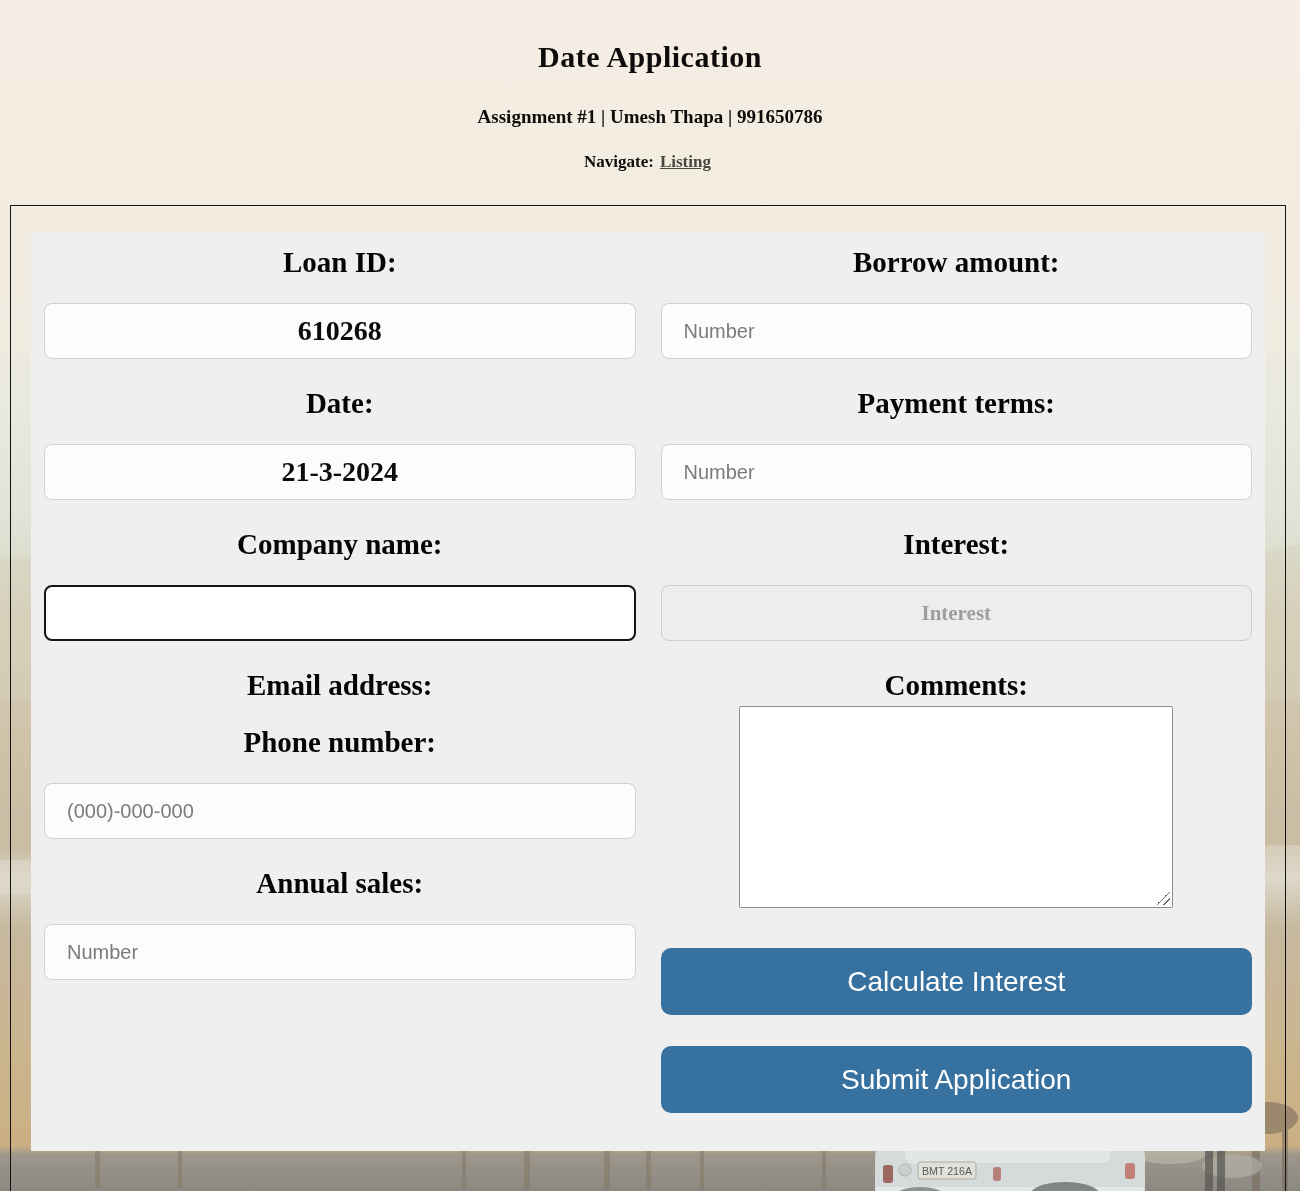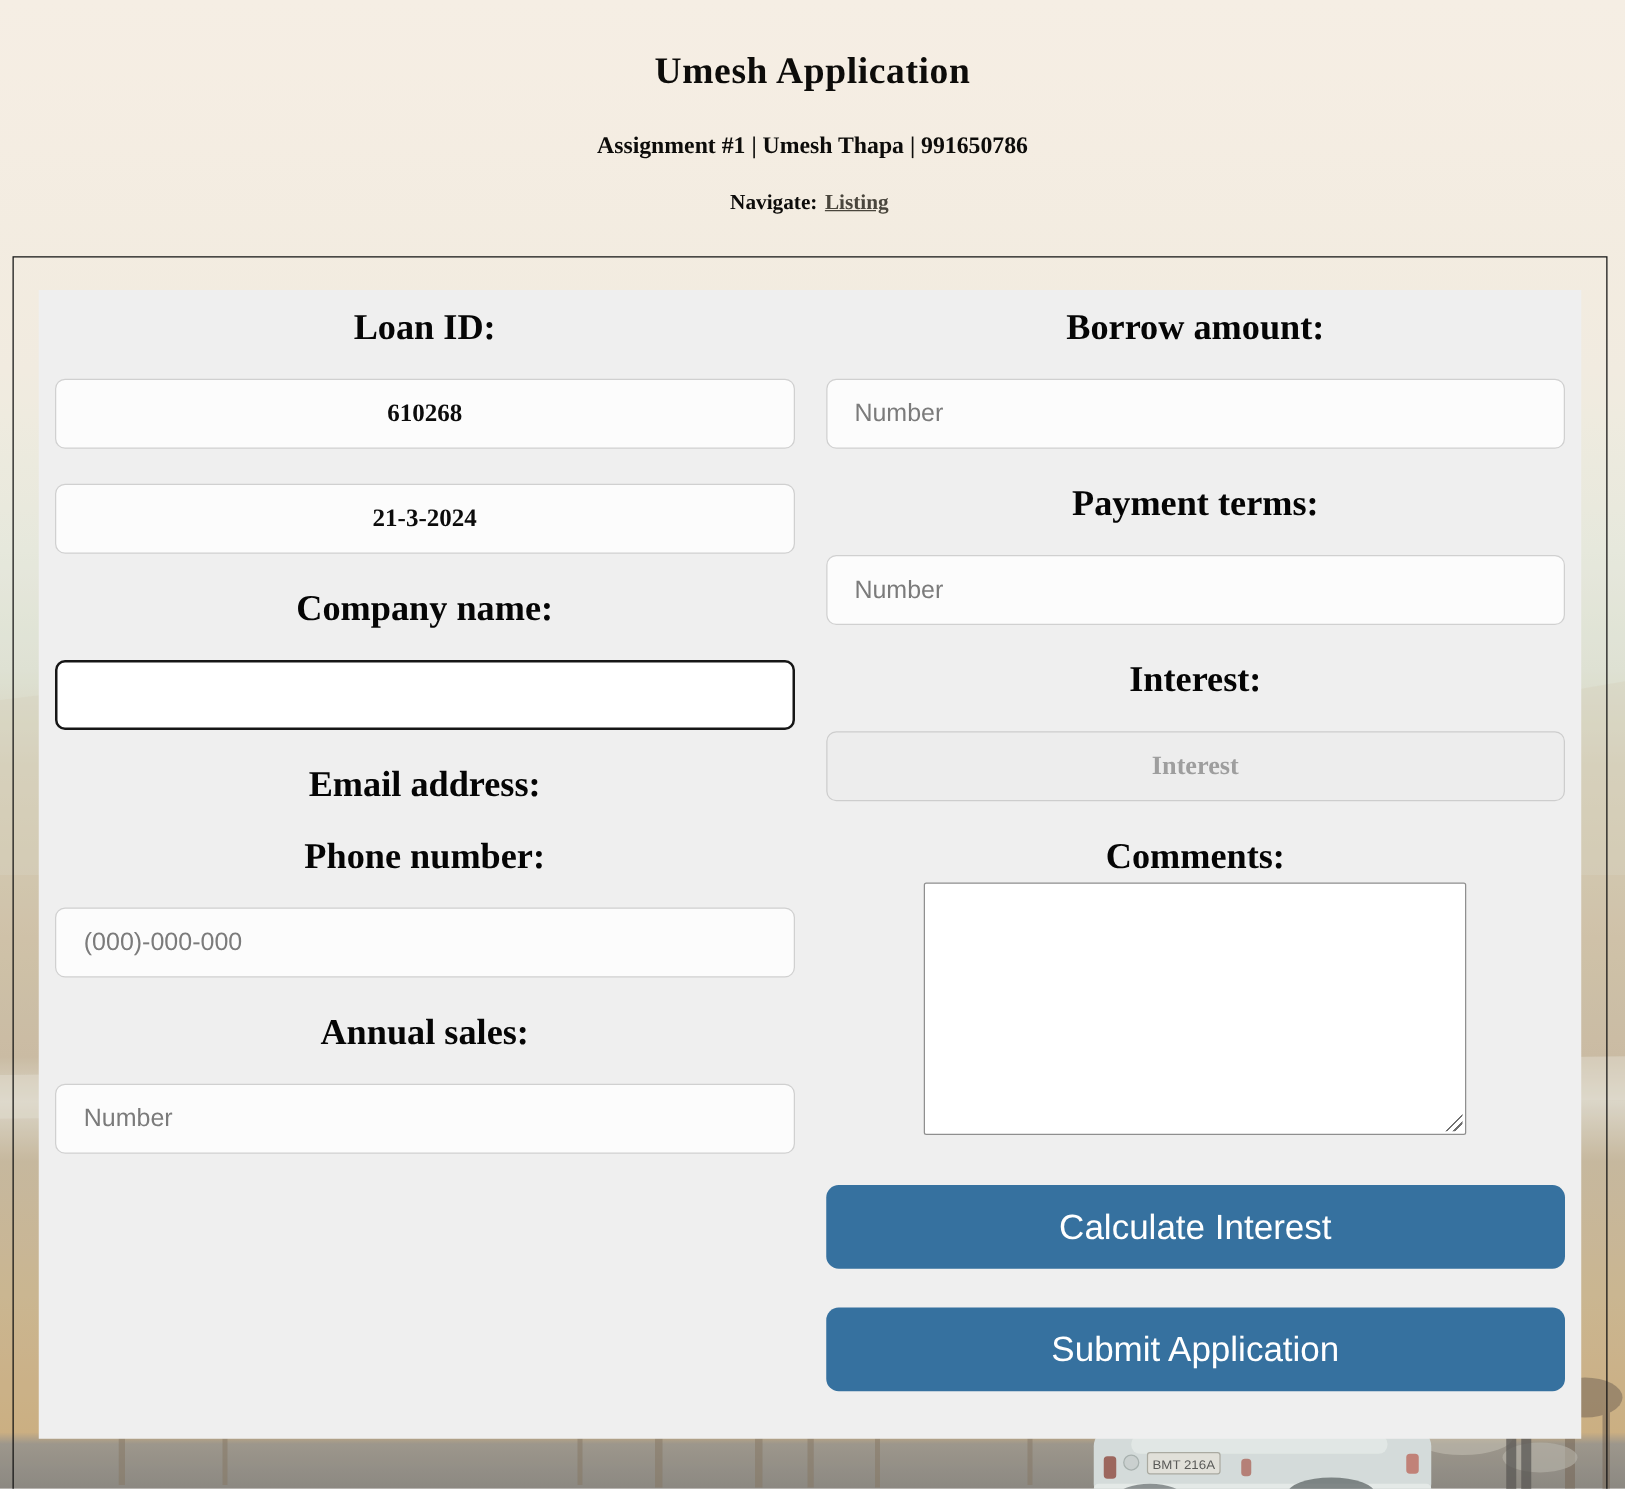--- a/index.html
+++ b/index.html
@@ -88,21 +88,21 @@
     padding: 0 22px;
     margin: 0 0 28px 0;
     outline: none;
   }
   .text-input::placeholder { color: #7b7b7b; opacity: 1; }
 
   .readonly-value {
     text-align: center;
     font-family: "Liberation Serif", serif;
     font-weight: bold;
-    font-size: 20px;
+    font-size: 28px;
     color: #0c0c0c;
     padding: 0 10px;
   }
 
   .company-input {
     border: 2px solid #161616;
     background: #ffffff;
     border-radius: 8px;
   }
 
@@ -244,34 +244,35 @@
       <rect x="6" y="0" width="26" height="28" rx="6" fill="#42403a"></rect>
       <rect x="10" y="26" width="8" height="52" fill="#3b3934"></rect>
       <rect x="22" y="26" width="8" height="52" fill="#3b3934"></rect>
     </g>
 
     <rect x="0" y="0" width="1300" height="1191" fill="#ffffff" opacity="0.16"></rect>
   </svg>
 </div>
 
 <header class="page-header">
-  <h1 class="page-title">Umesh Application</h1>
+  <h1 class="page-title">Date Application</h1>
   <p class="page-subtitle">Assignment #1 | Umesh Thapa | 991650786</p>
   <p class="nav-line">
     <span>Navigate:</span><a href="#">Listing</a>
   </p>
 </header>
 
 <main class="form-container">
   <div class="form-panel">
 
     <div class="col">
       <label class="field-label">Loan ID:</label>
       <input class="text-input readonly-value" type="text" readonly="" value="610268" style="">
 
+      <label class="field-label">Date:</label>
       <input class="text-input readonly-value" type="text" readonly="" value="21-3-2024" style="">
 
       <label class="field-label">Company name:</label>
       <input class="text-input company-input" type="text" value="" style="">
 
       <label class="field-label">Email address:</label>
 
       <label class="field-label">Phone number:</label>
       <input class="text-input" type="text" placeholder="(000)-000-000" style="">
 

